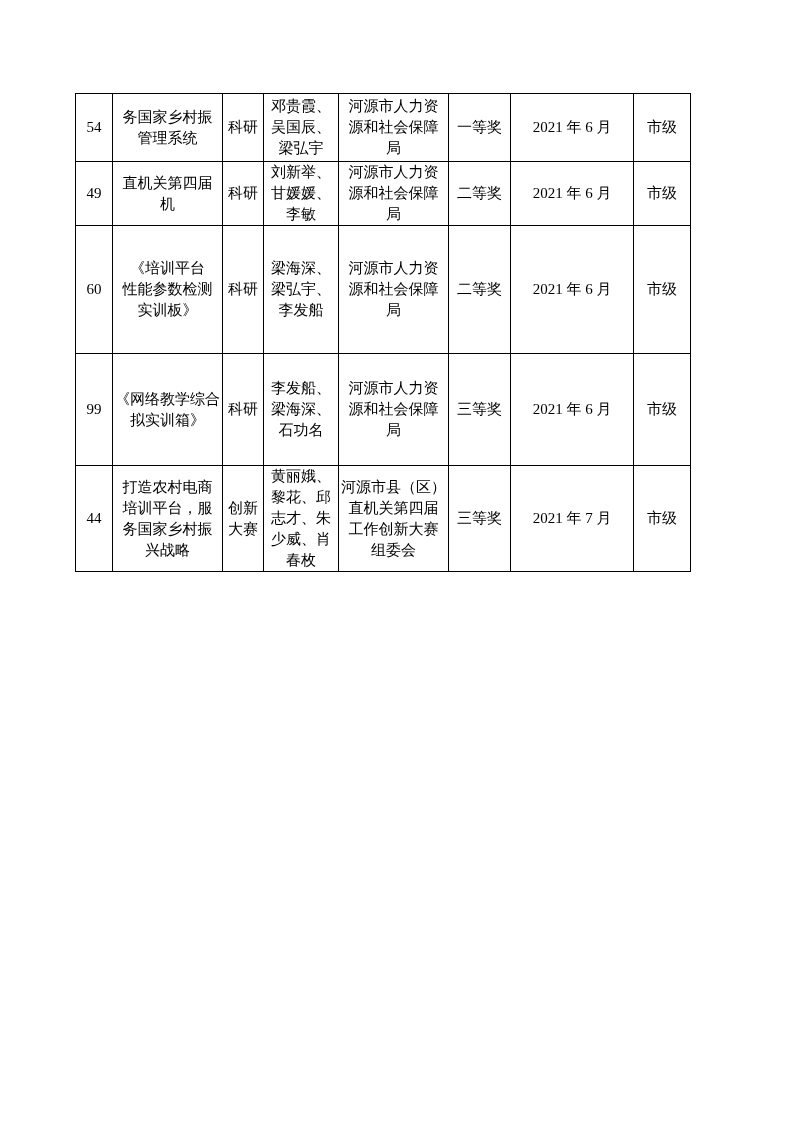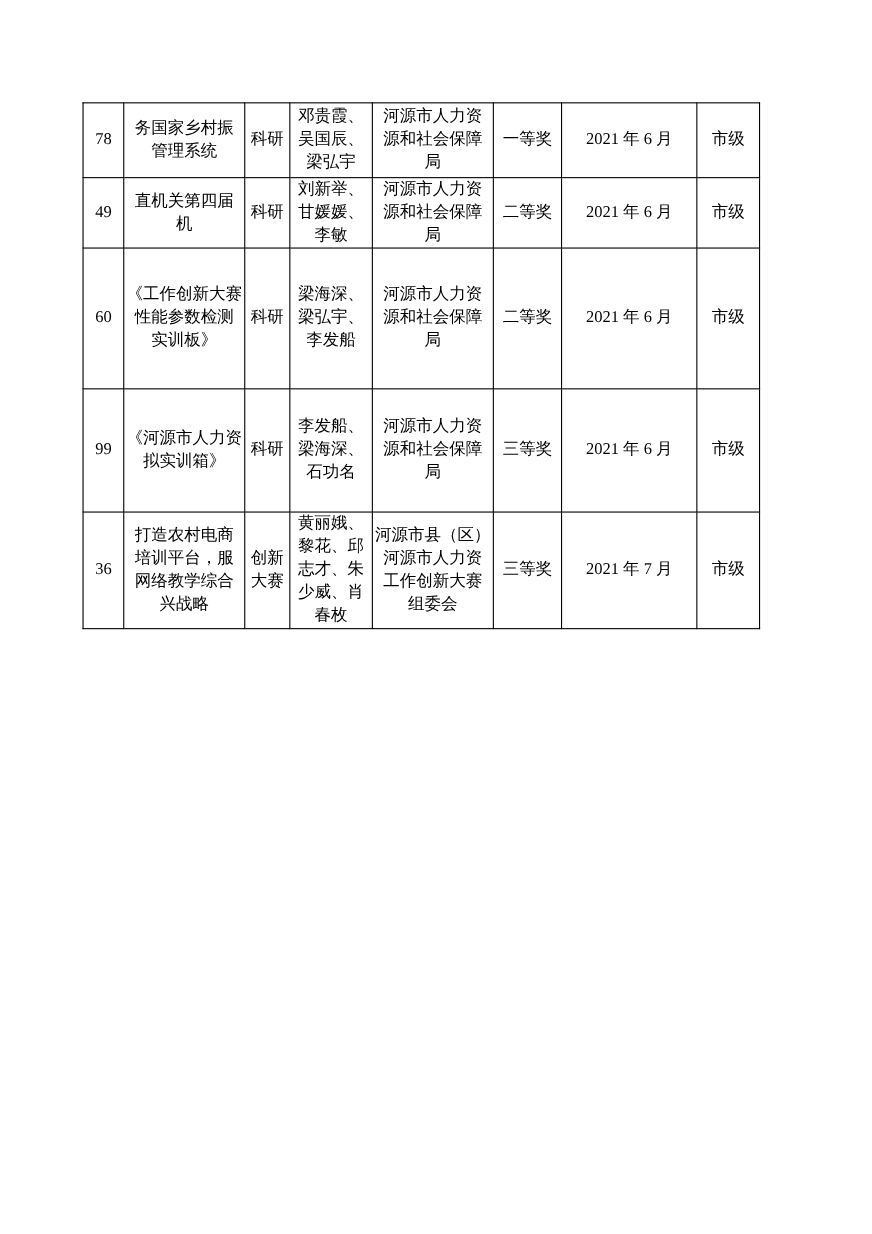--- a/index.html
+++ b/index.html
@@ -58,21 +58,21 @@
         <col class="c-name">
         <col class="c-cat">
         <col class="c-team">
       <col class="c-org">
         <col class="c-award">
         <col class="c-date">
         <col class="c-level">
     </colgroup>
     <tbody>
       <tr class="r0">
-        <td>78</td>
+        <td>54</td>
         <td>务国家乡村振
 管理系统</td>
         <td>科研</td>
         <td>邓贵霞、
 吴国辰、
 梁弘宇</td>
         <td>河源市人力资
 源和社会保障
 局</td>
         <td>一等奖</td>
@@ -89,64 +89,64 @@
 李敏</td>
         <td>河源市人力资
 源和社会保障
 局</td>
         <td>二等奖</td>
         <td>2021 年 6 月</td>
         <td>市级</td>
       </tr>
       <tr class="r2">
         <td>60</td>
-        <td>《工作创新大赛
+        <td>《培训平台
 性能参数检测
 实训板》</td>
         <td>科研</td>
         <td>梁海深、
 梁弘宇、
 李发船</td>
         <td>河源市人力资
 源和社会保障
 局</td>
         <td>二等奖</td>
         <td>2021 年 6 月</td>
         <td>市级</td>
       </tr>
       <tr class="r3">
         <td>99</td>
-        <td>《河源市人力资
+        <td>《网络教学综合
 拟实训箱》</td>
         <td>科研</td>
         <td>李发船、
 梁海深、
 石功名</td>
         <td>河源市人力资
 源和社会保障
 局</td>
         <td>三等奖</td>
         <td>2021 年 6 月</td>
         <td>市级</td>
       </tr>
       <tr class="r4">
-        <td>36</td>
+        <td>44</td>
         <td>打造农村电商
 培训平台，服
-网络教学综合
+务国家乡村振
 兴战略</td>
         <td>创新
 大赛</td>
         <td>黄丽娥、
 黎花、邱
 志才、朱
 少威、肖
 春枚</td>
         <td>河源市县（区）
-河源市人力资
+直机关第四届
 工作创新大赛
 组委会</td>
         <td>三等奖</td>
         <td>2021 年 7 月</td>
         <td>市级</td>
       </tr>
     </tbody>
   </table>
 </div>
 

